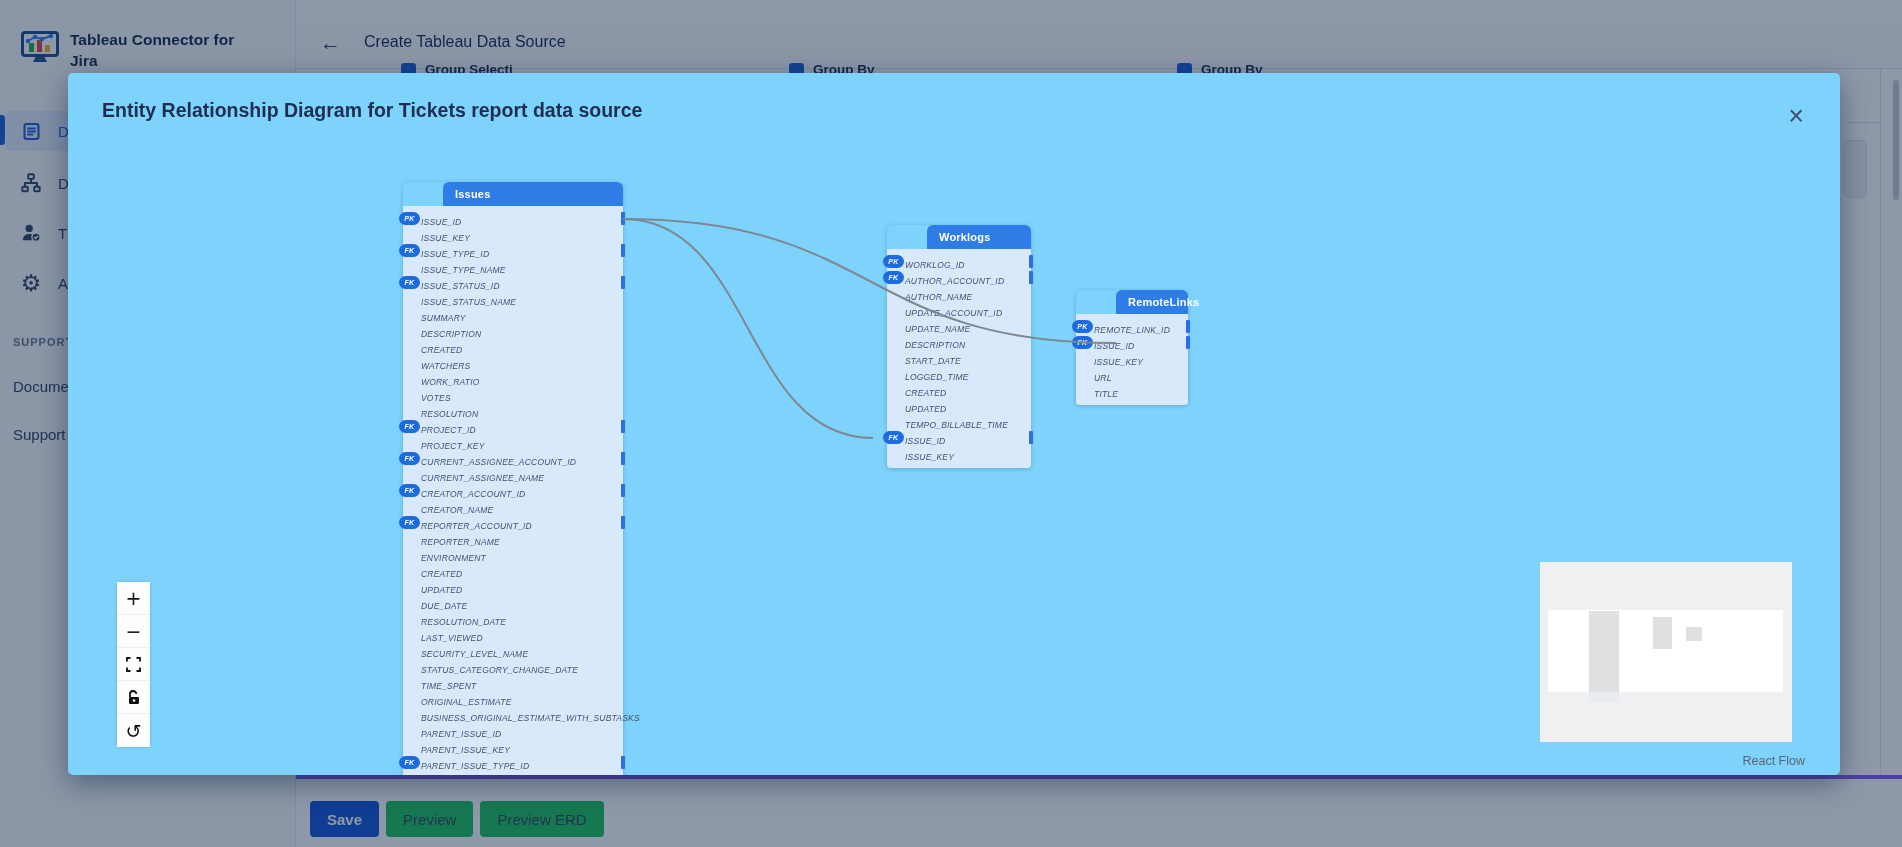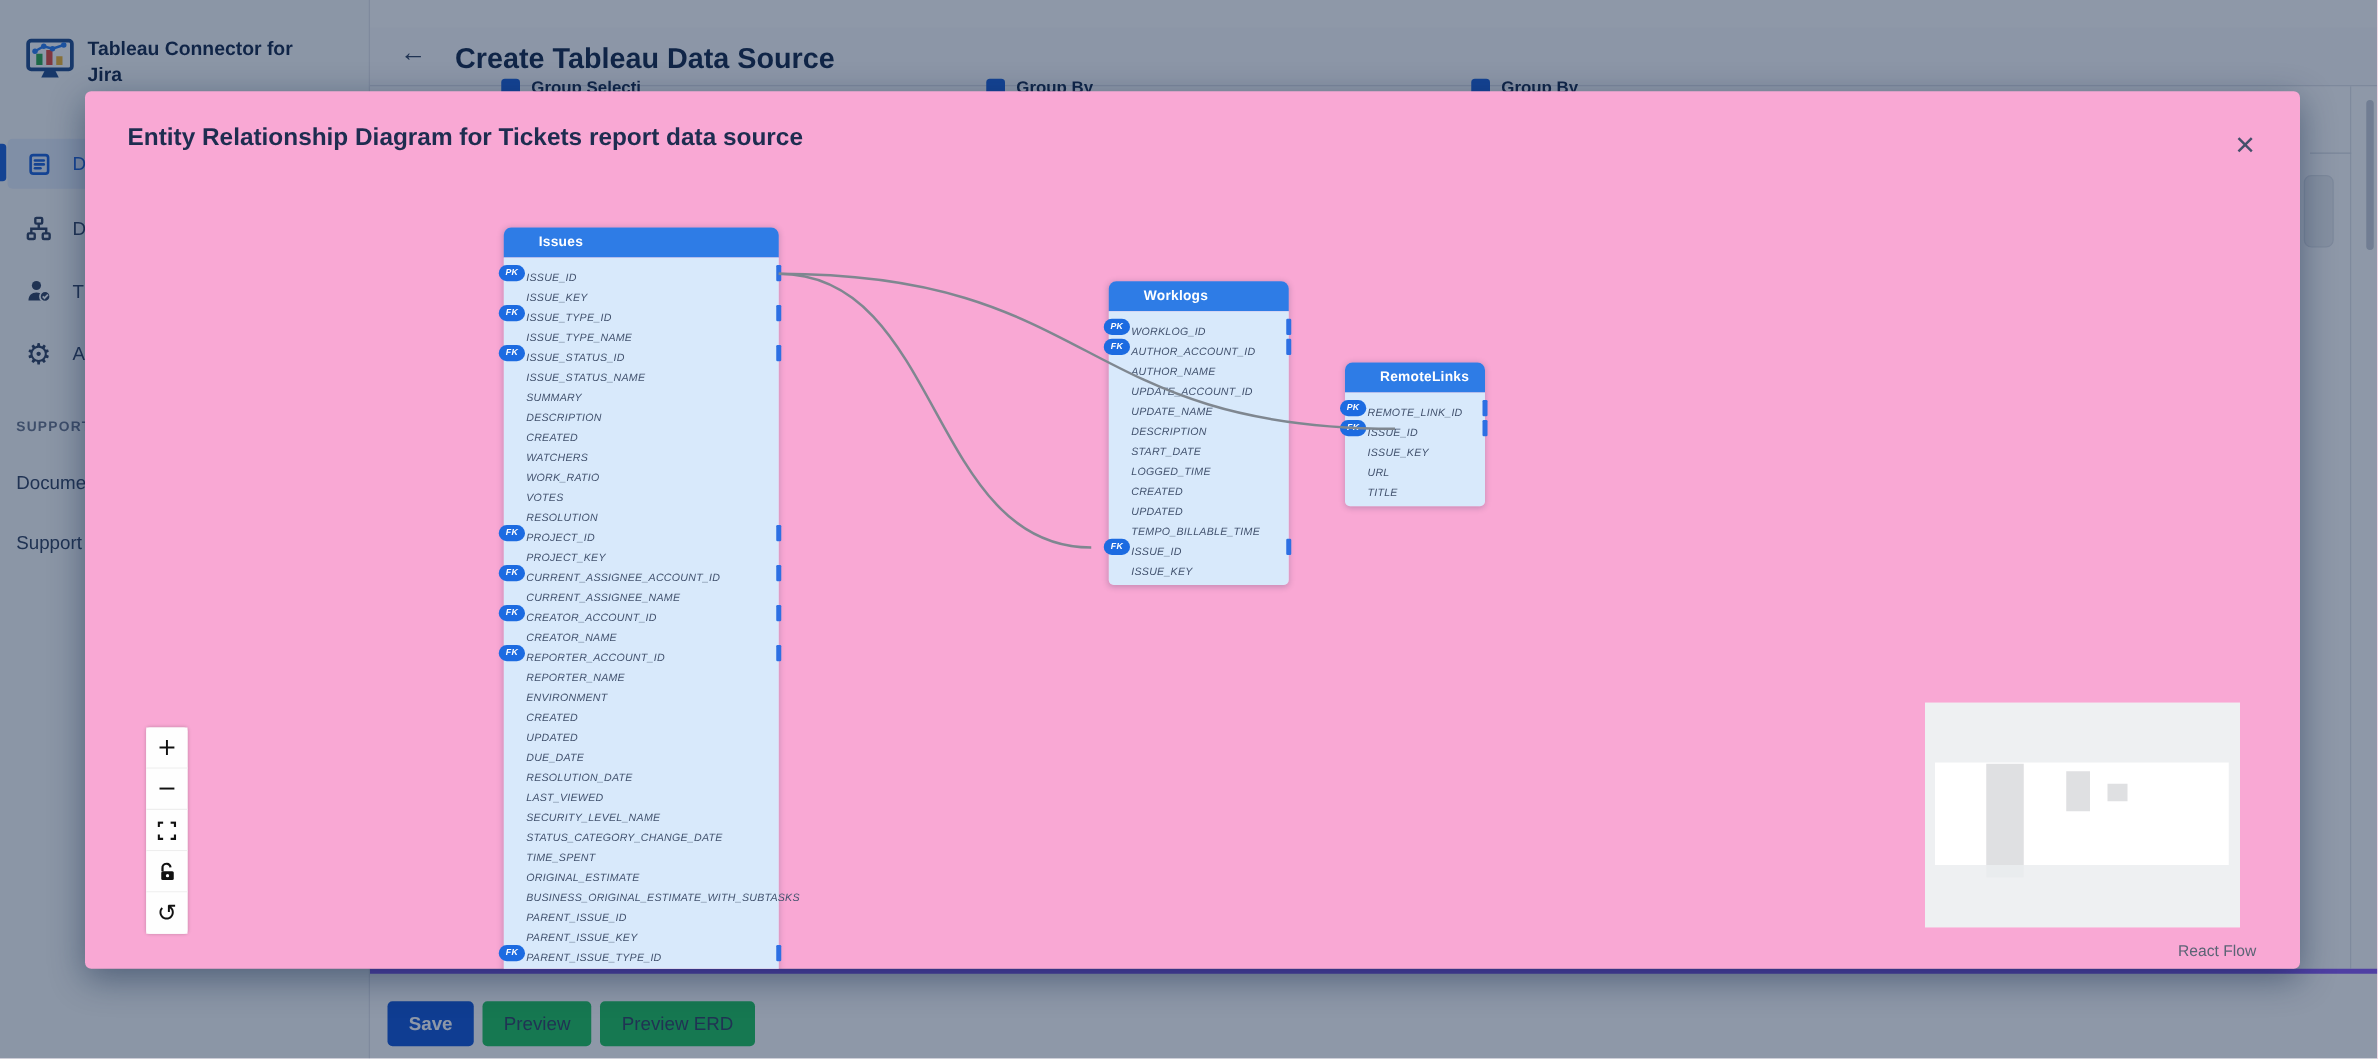--- a/index.html
+++ b/index.html
@@ -19,46 +19,46 @@
   .nav-item.selected .lbl { left:52px; color:#1f63d8; font-weight:500; }
   .nav-indicator { position:absolute; left:0; width:5px; height:30px; background:#1f63d8; border-radius:0 3px 3px 0; }
   .support-head { position:absolute; left:13px; top:336px; font-size:11px; font-weight:700; letter-spacing:1px; color:#6b778c; }
   .support-link { position:absolute; left:13px; font-size:15px; color:#344563; }
   .gear-glyph { font-size:23px; color:#344563; line-height:1; }
 
   .main { position:absolute; left:296px; top:0; right:0; bottom:0; background:#fff; }
   .topstrip { position:absolute; left:0; top:0; right:0; height:22px; background:#fff; }
   .pg-header { position:absolute; left:0; top:22px; right:0; height:47px; background:#fbfcfd; border-bottom:1px solid #e1e4e9; }
   .back-btn { position:absolute; left:24px; top:10px; font-size:21px; color:#344563; line-height:1; cursor:pointer; }
-  .pg-title { position:absolute; left:68px; top:11px; font-size:23px; font-weight:700; color:#172b4d; }
+  .pg-title { position:absolute; left:68px; top:11px; font-size:16px; font-weight:400; color:#172b4d; }
   .bg-row { position:absolute; top:58px; height:22px; display:flex; align-items:center; gap:9px; }
   .bg-row .sq { width:15px; height:13px; background:#1f63d8; border-radius:3px; }
   .bg-row .txt { font-size:13.5px; font-weight:700; color:#172b4d; white-space:nowrap; }
   .divider-v { position:absolute; left:1584px; top:69px; bottom:72px; width:1px; background:#e3e6ea; }
   .card-edge { position:absolute; left:1552px; top:122px; width:33px; height:1px; background:#d9dde3; }
   .thumb { position:absolute; left:1547px; top:140px; width:24px; height:58px; background:#eef0f2; border:1px solid #e0e3e8; border-radius:6px; }
   .scrollbar { position:absolute; right:3px; top:80px; width:6px; height:120px; background:#c9ced8; border-radius:3px; }
 
   .footer { position:absolute; left:296px; right:0; bottom:0; height:72px; background:#fff; border-top:4px solid #8b5cf6; }
   .footer .btns { position:absolute; left:14px; top:22px; display:flex; gap:7px; }
   .btn { height:36px; border:none; border-radius:4px; font-family:"Liberation Sans",sans-serif; font-size:15px; padding:0 17px; cursor:pointer; }
   .btn.primary { background:#1558d6; color:#fff; font-weight:700; }
   .btn.secondary { background:#22c55e; color:#344563; }
 
   
   .overlay { position:absolute; inset:0; background:rgba(9,30,66,0.46); z-index:10; }
-  .modal { position:absolute; left:68px; top:73px; width:1772px; height:702px; background:#f9a8d4; border-radius:5px;
+  .modal { position:absolute; left:68px; top:73px; width:1772px; height:702px; background:#7dd3fc; border-radius:5px;
            box-shadow:0 8px 28px rgba(9,30,66,0.45); z-index:20; overflow:hidden; }
   .modal-title { position:absolute; left:34px; top:26px; font-size:19.5px; font-weight:600; color:#1e2d50; z-index:40; }
   .modal-close { position:absolute; right:36px; top:30px; font-size:27px; color:#44506b; line-height:1; cursor:pointer; z-index:40; font-weight:400; }
 
   .erd-canvas { position:absolute; inset:0; }
   .erd-node { position:absolute; box-shadow:0 1px 5px rgba(9,30,66,0.22); border-radius:6px 6px 4px 4px; }
   .erd-header { height:24px; background:#2e7ce6; border-radius:6px 6px 0 0; color:#fff; font-size:11px; font-weight:700;
-                display:flex; align-items:center; padding-left:28px; letter-spacing:.2px; }
+                display:flex; align-items:center; padding-left:12px; letter-spacing:.2px;margin-left:40px; }
   .erd-body { background:#d8e9fb; padding:5px 0 6px; border-radius:0 0 4px 4px; }
   .erd-row { position:relative; height:16px; display:flex; align-items:flex-end; padding-left:18px;font-style:italic; }
   .erd-badge { position:absolute; left:-4px; top:1px; width:21px; height:13px; border-radius:7px; background:#1c6be1; color:#fff;
                font-size:7px; font-weight:700; display:flex; align-items:center; justify-content:center; letter-spacing:.3px; }
   .erd-field { font-size:8.5px; color:#42526e; letter-spacing:.2px; white-space:nowrap; }
   .erd-handle { position:absolute; right:-2px; top:1px; width:4px; height:13px; background:#2d6fe3; border-radius:1px; }
   .edges-svg { position:absolute; inset:0; pointer-events:none; z-index:25; }
 
   .rf-controls { position:absolute; left:49px; top:509px; width:33px; background:#fff; box-shadow:0 0 3px rgba(0,0,0,0.22);
                  border-radius:3px; z-index:30; }

